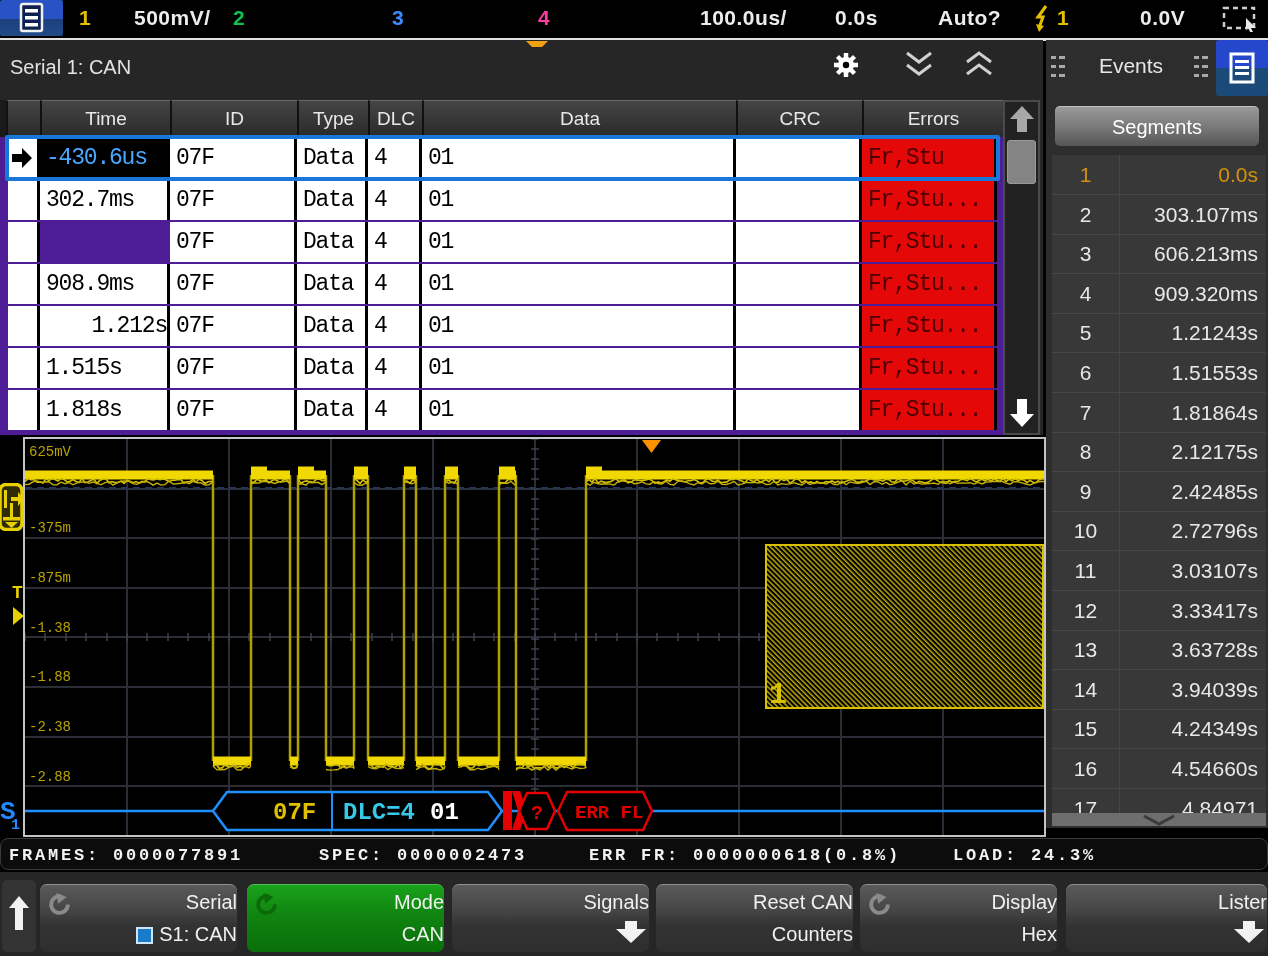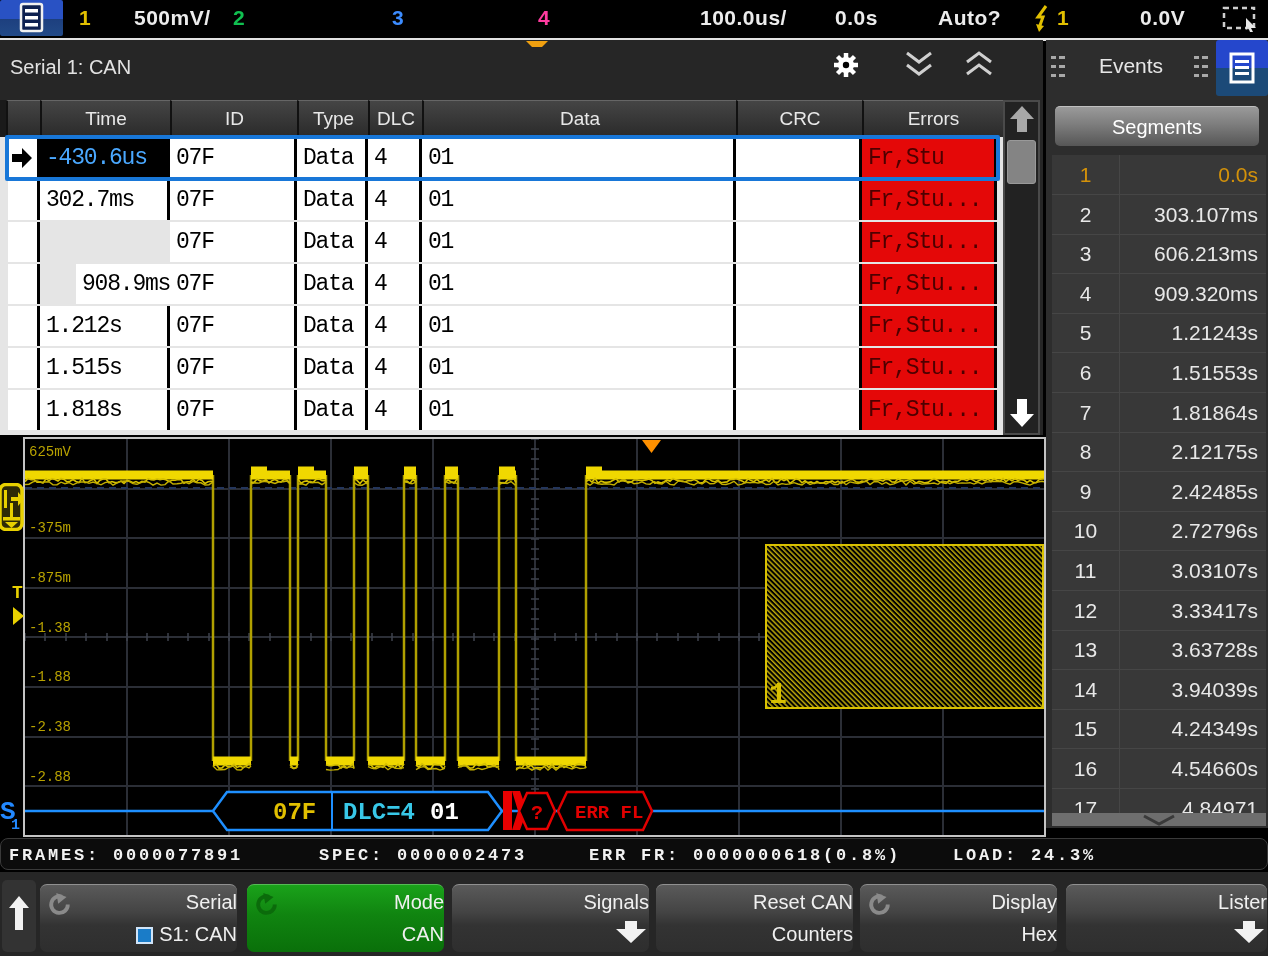--- a/index.html
+++ b/index.html
@@ -136,21 +136,21 @@
   <div id="thead">
     <div class="hcell" style="left:6px;width:34px"></div>
     <div class="hcell" style="left:40px;width:130px">Time</div>
     <div class="hcell" style="left:170px;width:127px">ID</div>
     <div class="hcell" style="left:297px;width:71px">Type</div>
     <div class="hcell" style="left:368px;width:54px">DLC</div>
     <div class="hcell" style="left:422px;width:314px">Data</div>
     <div class="hcell" style="left:736px;width:126px">CRC</div>
     <div class="hcell" style="left:862px;width:141px">Errors</div>
   </div>
-  <div style="position:absolute;left:0;top:97px;width:1003px;height:298px;background:#e5e5e5">
+  <div style="position:absolute;left:0;top:97px;width:1003px;height:298px;background:#4c1d95">
 <div class="trow" style="top:1px">
         <div class="cell" style="left:8px;width:32px">
           <svg width="24" height="24" viewBox="0 0 24 24" style="position:absolute;left:2px;top:8px">
             <path d="M2 8 h10 v-6 l10 10 -10 10 v-6 h-10 z" fill="#000"></path>
           </svg>
         </div>
         <div class="cell mono" style="left:40px;width:130px;background:#000;color:#4aa8ff">-430.6us</div>
         <div class="cell mono" style="left:170px;width:127px">07F</div>
         <div class="cell mono" style="left:297px;width:71px">Data</div>
         <div class="cell mono" style="left:368px;width:54px">4</div>
@@ -172,31 +172,31 @@
         <div class="cell" style="left:8px;width:32px"></div>
         <div class="cell mono" style="left:170px;width:127px">07F</div>
         <div class="cell mono" style="left:297px;width:71px">Data</div>
         <div class="cell mono" style="left:368px;width:54px">4</div>
         <div class="cell mono" style="left:422px;width:314px">01</div>
         <div class="cell mono" style="left:736px;width:126px"></div>
         <div class="cell mono err" style="left:862px;width:135px">Fr,Stu...</div>
       </div>
 <div class="trow" style="top:127px">
         <div class="cell" style="left:8px;width:32px"></div>
-        <div class="cell mono" style="left:40px;width:130px;margin-left:36px;">908.9ms</div>
+        <div class="cell mono" style="left:40px;width:130px;">908.9ms</div>
         <div class="cell mono" style="left:170px;width:127px">07F</div>
         <div class="cell mono" style="left:297px;width:71px">Data</div>
         <div class="cell mono" style="left:368px;width:54px">4</div>
         <div class="cell mono" style="left:422px;width:314px">01</div>
         <div class="cell mono" style="left:736px;width:126px"></div>
         <div class="cell mono err" style="left:862px;width:135px">Fr,Stu...</div>
       </div>
 <div class="trow" style="top:169px">
         <div class="cell" style="left:8px;width:32px"></div>
-        <div class="cell mono" style="left:40px;width:130px;">1.212s</div>
+        <div class="cell mono" style="left:40px;width:130px;text-align:right;">1.212s</div>
         <div class="cell mono" style="left:170px;width:127px">07F</div>
         <div class="cell mono" style="left:297px;width:71px">Data</div>
         <div class="cell mono" style="left:368px;width:54px">4</div>
         <div class="cell mono" style="left:422px;width:314px">01</div>
         <div class="cell mono" style="left:736px;width:126px"></div>
         <div class="cell mono err" style="left:862px;width:135px">Fr,Stu...</div>
       </div>
 <div class="trow" style="top:211px">
         <div class="cell" style="left:8px;width:32px"></div>
         <div class="cell mono" style="left:40px;width:130px;">1.515s</div>

